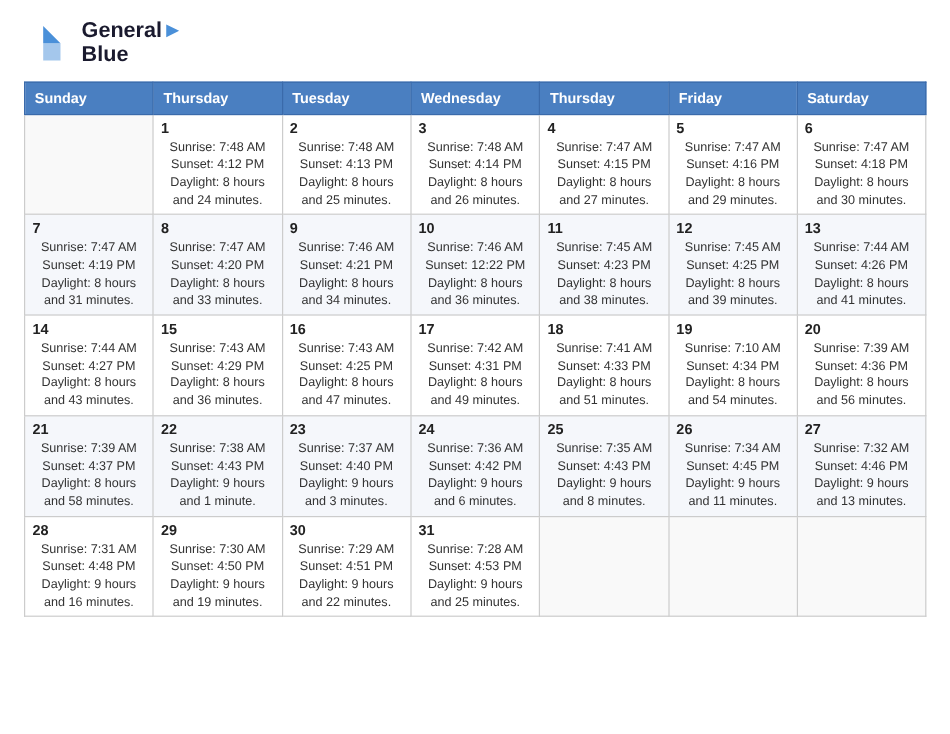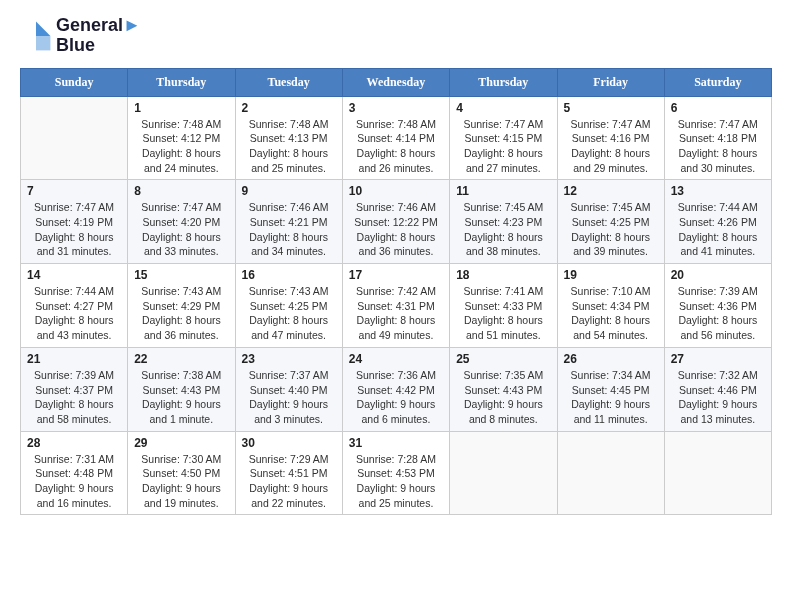--- a/index.html
+++ b/index.html
@@ -12,21 +12,21 @@
     }
     .header-section {
       display: flex;
       justify-content: space-between;
       align-items: flex-start;
       margin-bottom: 12px;
     }
     .logo {
       display: flex;
       align-items: center;
-      gap: 4px;
+      gap: 16px;
     }
     .logo-text {
       font-size: 18px;
       font-weight: bold;
       color: #1a1a2e;
       line-height: 1.1;
     }
     .logo-text span {
       color: #4a90d9;
     }
@@ -50,25 +50,24 @@
     }
     .calendar-table {
       width: 100%;
       border-collapse: collapse;
       font-size: 11px;
     }
     .calendar-table th {
       background-color: #4a7fc1;
       color: #fff;
       padding: 6px 8px;
-      text-align: center;
+      text-align: left;
       font-size: 12px;
       font-weight: 600;
       border: 1px solid #3a6aaa;
-      font-family: Liberation Serif, serif;
     }
     .calendar-table td {
       vertical-align: top;
       border: 1px solid #ccc;
       padding: 4px 6px;
       width: 108px;
       min-height: 80px;
       background: #fff;
     }
     .calendar-table tr:nth-child(even) td {

